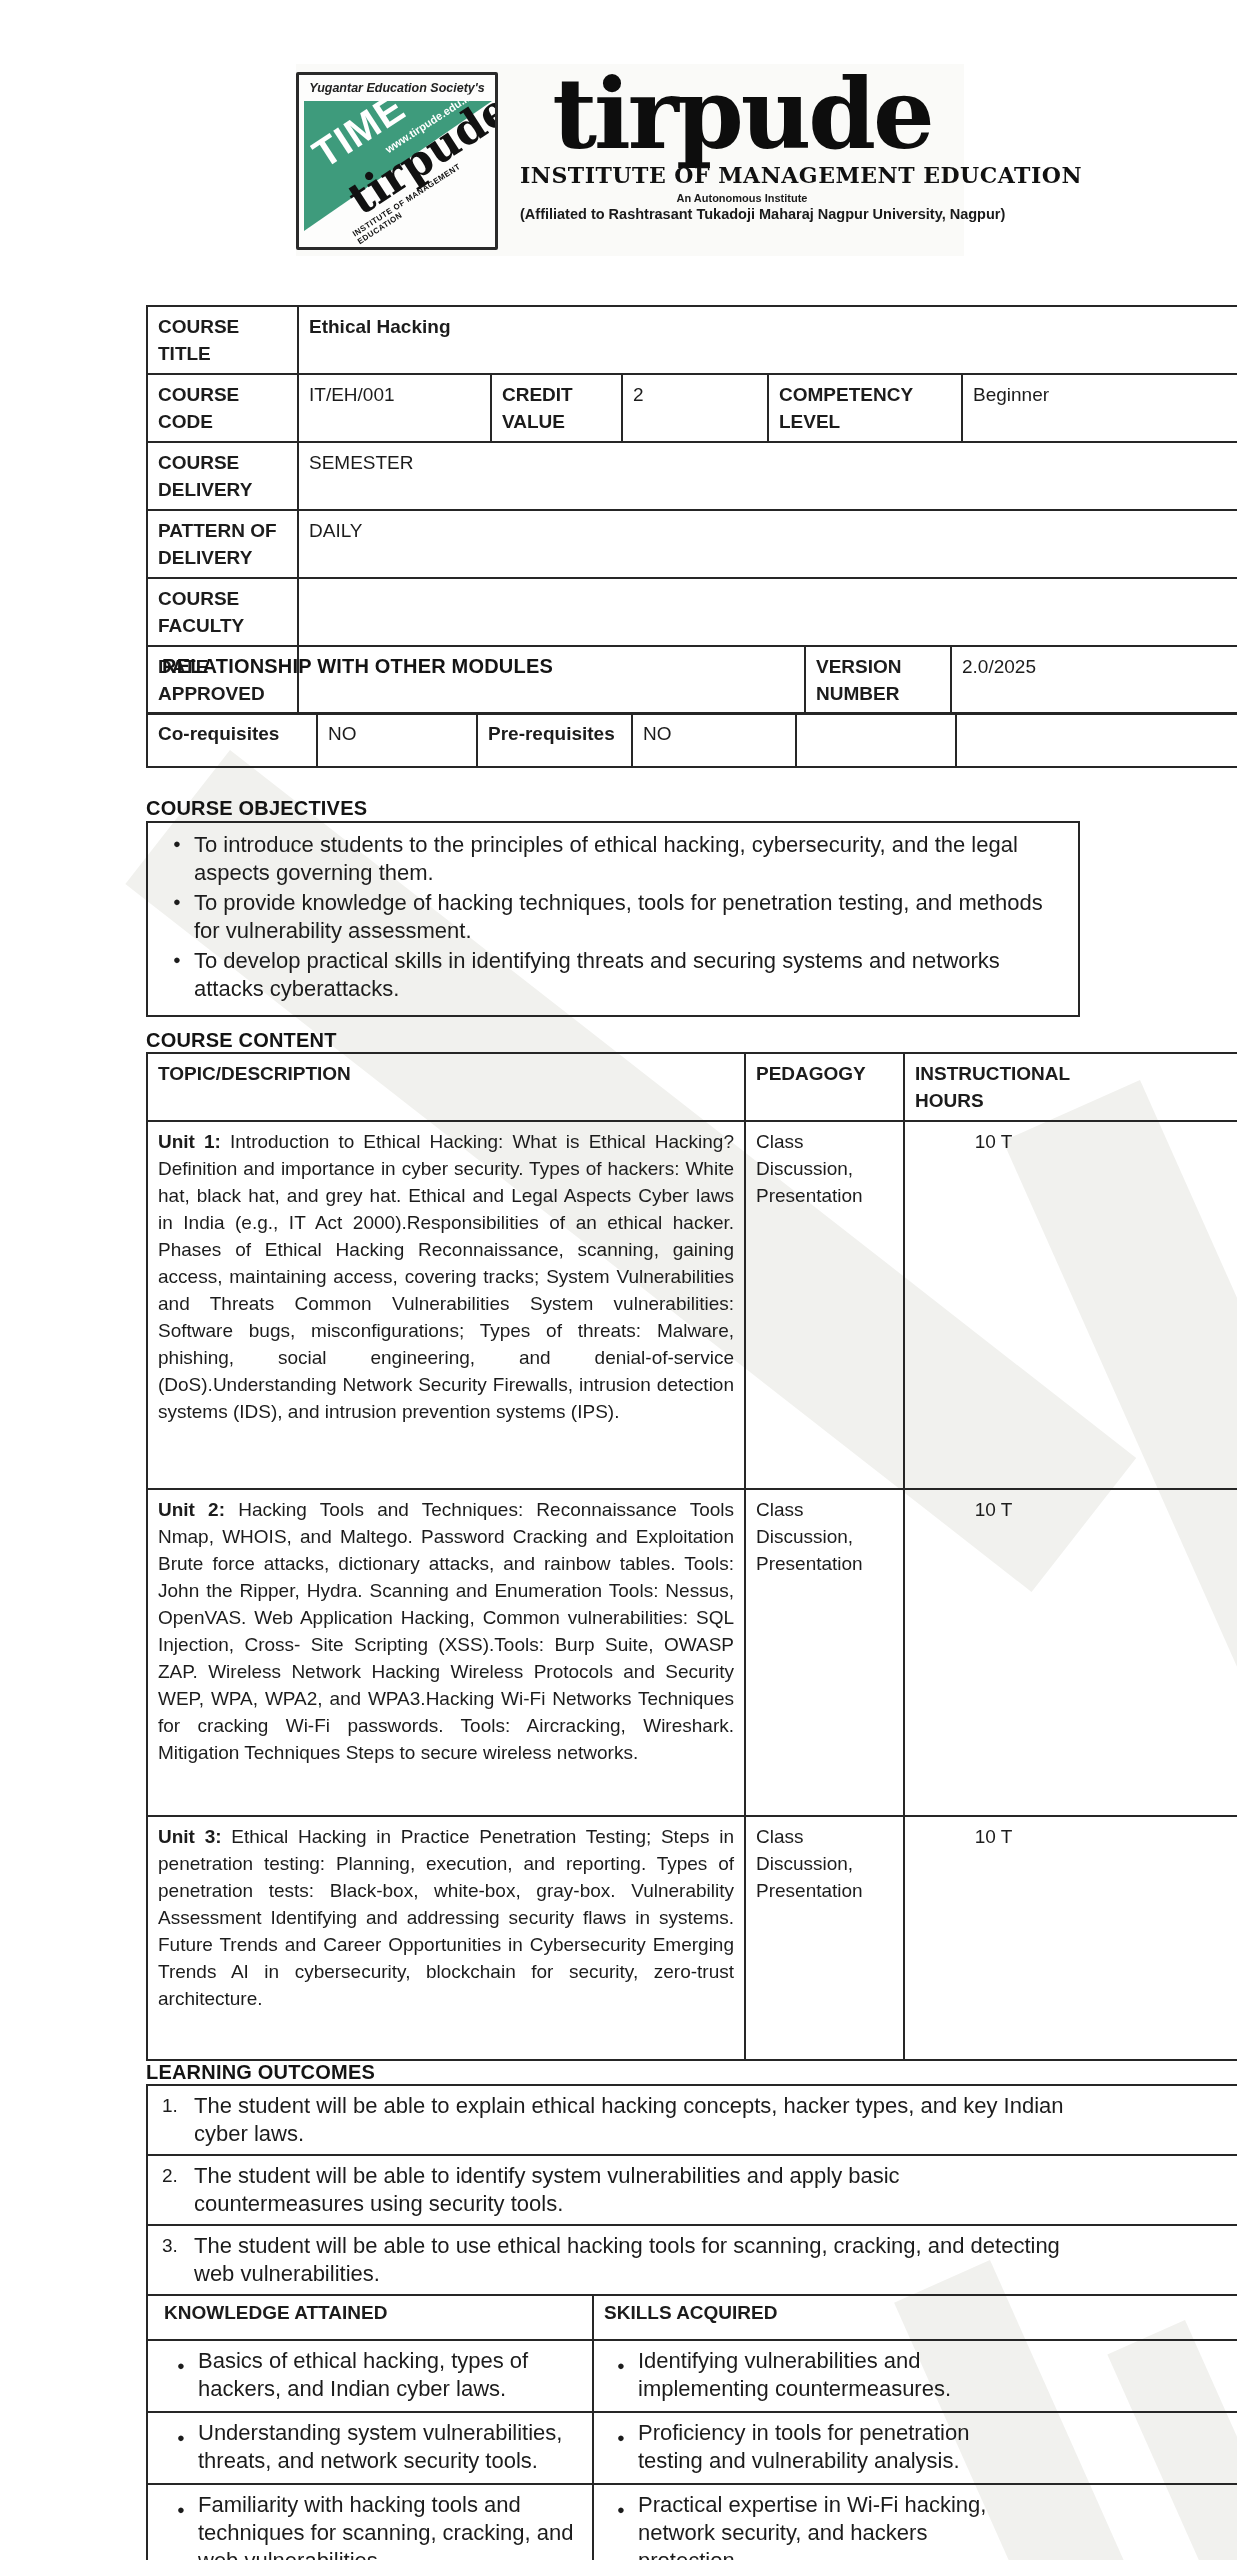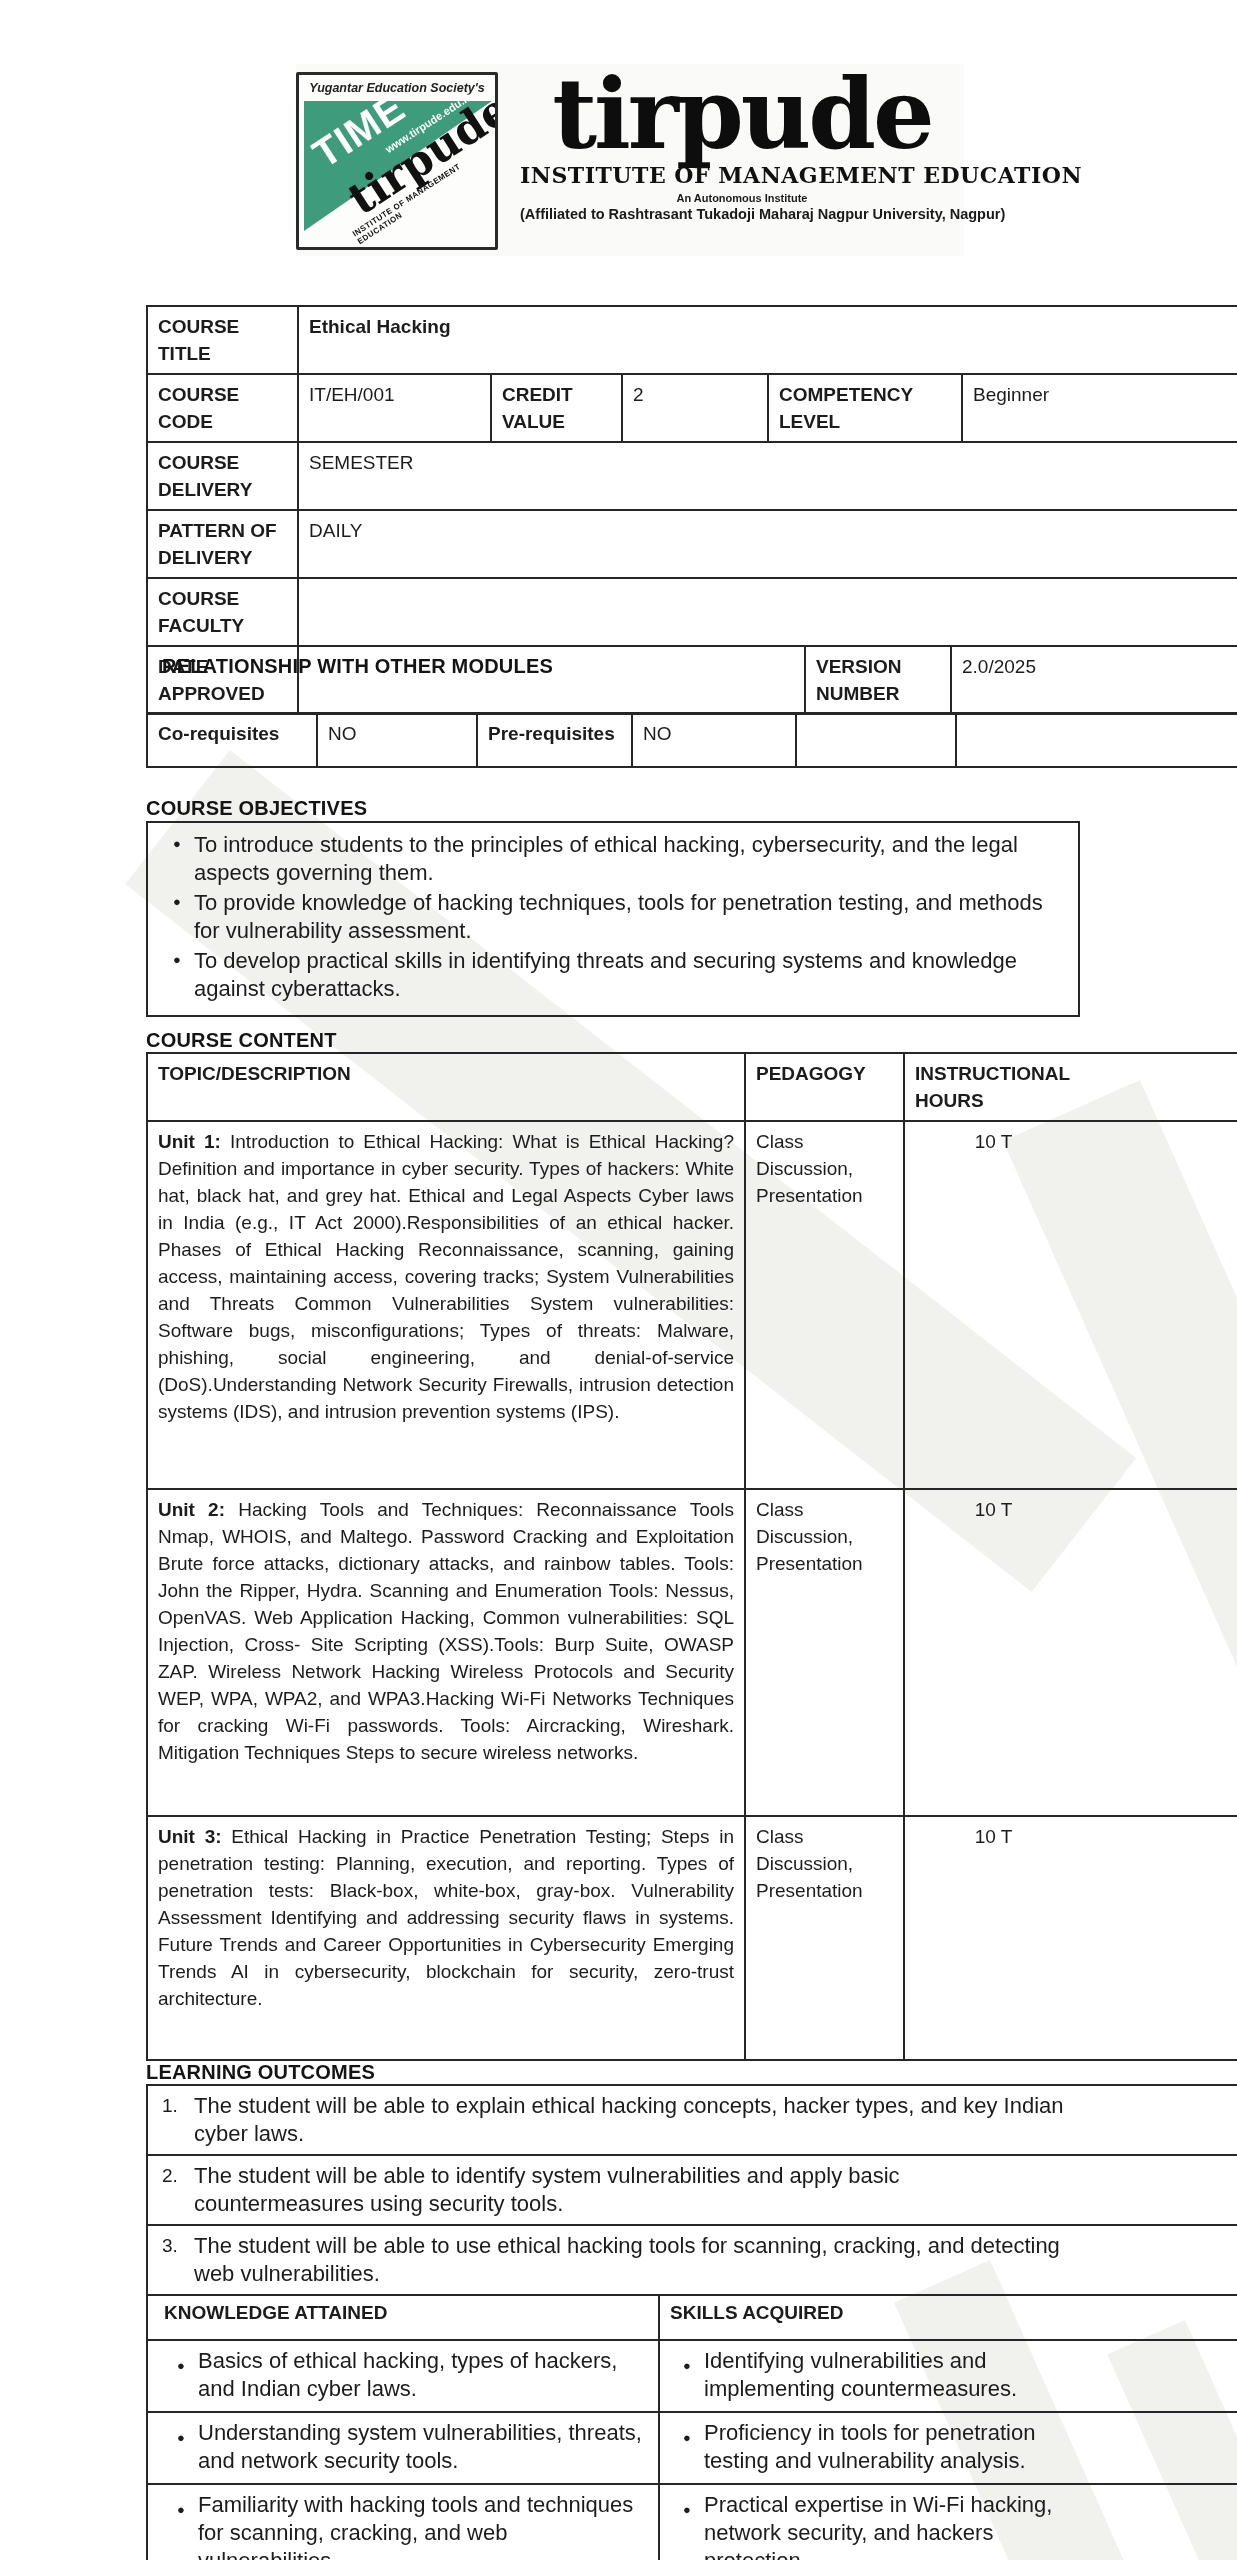--- a/index.html
+++ b/index.html
@@ -55,21 +55,21 @@
   .heading { font-size:20px; font-weight:bold; color:#141414; letter-spacing:0.2px; }
 
   
   .w149{width:149px;} .w193{width:193px;} .w131{width:131px;} .w146{width:146px;}
   .w169{width:194px;} .w785{width:785px;} .w507{width:507px;} .w132{width:132px;}
   
   .r168{width:168px;} .r160{width:160px;} .r155{width:155px;} .r164{width:164px;} .r127{width:127px;}
   
   .c596{width:596px;} .c159{width:159px;} .c179{width:179px;}
   
-  .k492{width:510px;padding-left:16px;} .k442{width:442px;}
+  .k492{width:444px;padding-left:16px;} .k442{width:442px;}
 
   .objectives-box { border:2px solid #262626; padding:8px 12px 10px 12px; min-height:170px; }
   .b-item { display:flex; margin-bottom:2px; }
   .b-dot { width:34px; min-width:34px; text-align:center; font-size:13px; padding-top:5px; }
   .b-txt { font-size:22px; line-height:28px; }
 
   .unit-cell { text-align:justify; }
   .hours-cell { text-align:center; }
   .num { width:36px; min-width:36px; font-size:19px; line-height:28px; padding-left:4px; }
 
@@ -160,21 +160,21 @@
       <div class="b-item">
         <span class="b-dot">●</span>
         <span class="b-txt">To introduce students to the principles of ethical hacking, cybersecurity, and the legal aspects governing them.</span>
       </div>
       <div class="b-item">
         <span class="b-dot">●</span>
         <span class="b-txt">To provide knowledge of hacking techniques, tools for penetration testing, and methods for vulnerability assessment.</span>
       </div>
       <div class="b-item">
         <span class="b-dot">●</span>
-        <span class="b-txt">To develop practical skills in identifying threats and securing systems and knowledge against cyberattacks.</span>
+        <span class="b-txt">To develop practical skills in identifying threats and securing systems and networks attacks cyberattacks.</span>
       </div>
     </div>
 
     <div class="sec heading" style="top:1029px;">COURSE CONTENT</div>
     <div class="sec tbl" style="top:1052px;">
       <div class="trow minh-hdr">
         <div class="cell lbl c596">TOPIC/DESCRIPTION</div>
         <div class="cell lbl c159">PEDAGOGY</div>
         <div class="cell lbl c179">INSTRUCTIONAL HOURS</div>
       </div>

